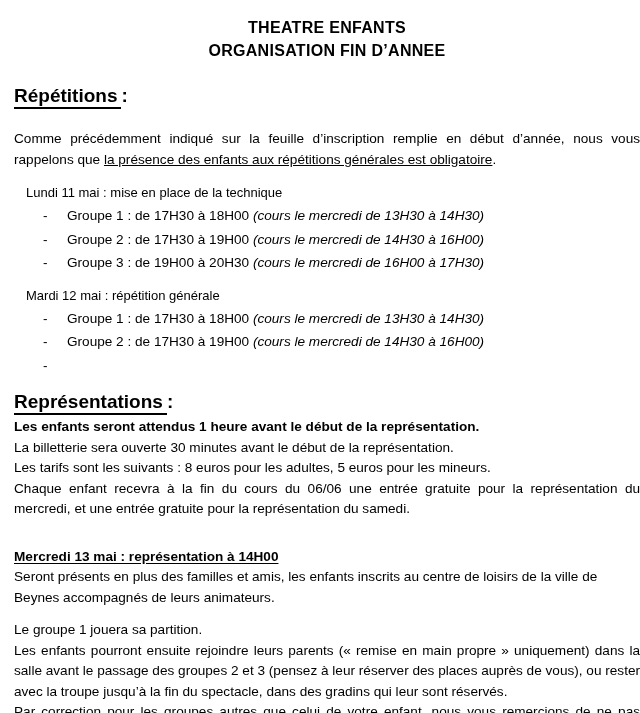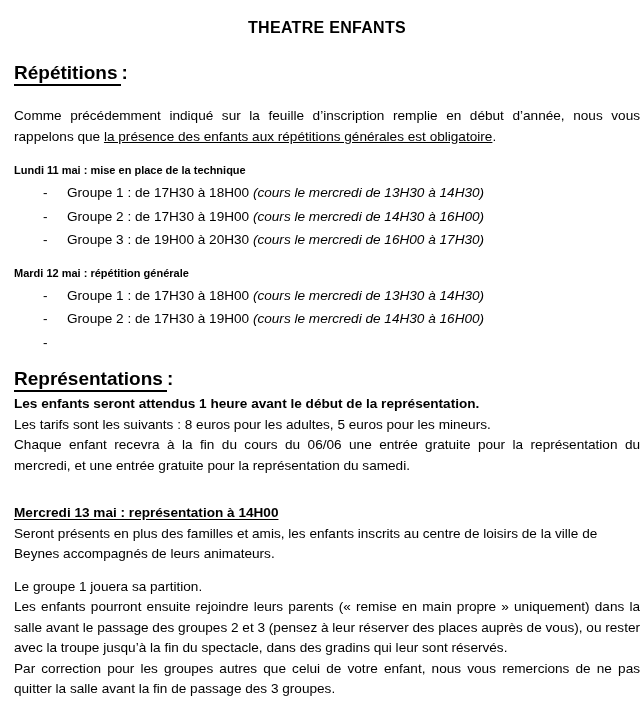--- a/index.html
+++ b/index.html
@@ -44,23 +44,24 @@
     font-size: 13.6px;
     line-height: 20.5px;
   }
   .just { text-align: justify; }
   .underlined { text-decoration: underline; }
   .bold { font-weight: bold; }
   .italic { font-style: italic; }
   .intro { margin-top: 20px; }
   
   .day-heading {
-    font-weight: bold;
-    font-size: 11px;
+    font-weight: normal;
+    font-size: 13px;
     line-height: 20px;
+    margin-left: 12px;
   }
   .day1 { margin-top: 13px; }
   .day2 { margin-top: 11px; }
   .rehearsal-list { margin-top: 1px; }
   .li {
     display: flex;
     font-size: 13.6px;
     line-height: 23.5px;
   }
   .li .dash {
@@ -82,20 +83,21 @@
   .mercredi-heading .u-full { text-decoration: underline; text-underline-offset: 2px; }
   .mt-blank { margin-top: 12px; }
 </style>
 </head>
 <body>
 
 <div class="page">
 
   <div class="doc-title">
     <div>THEATRE ENFANTS</div>
+    <div>ORGANISATION FIN D’ANNEE</div>
   </div>
 
   <div class="h2 h2-rep">
     <span class="u2">Répétitions</span><span>:</span>
   </div>
 
   <p class="para just intro">
     <span>Comme précédemment indiqué sur la feuille d’inscription remplie en début d’année, nous vous rappelons que </span><span class="underlined">la présence des enfants aux répétitions générales est obligatoire</span><span>.</span>
   </p>
 
@@ -129,20 +131,21 @@
       <span class="dash">-</span>
     </div>
   </div>
 
   <div class="h2 h2-repr">
     <span class="u2">Représentations</span><span>:</span>
   </div>
 
   <div class="repr-lines">
     <p class="para bold">Les enfants seront attendus 1 heure avant le début de la représentation.</p>
+    <p class="para">La billetterie sera ouverte 30 minutes avant le début de la représentation.</p>
     <p class="para">Les tarifs sont les suivants : 8 euros pour les adultes, 5 euros pour les mineurs.</p>
     <p class="para just">Chaque enfant recevra à la fin du cours du 06/06 une entrée gratuite pour la représentation du mercredi, et une entrée gratuite pour la représentation du samedi.</p>
   </div>
 
   <div class="mercredi-heading">
     <span class="u-full">Mercredi 13 mai : représentation à 14H00</span>
   </div>
   <p class="para">Seront présents en plus des familles et amis, les enfants inscrits au centre de loisirs de la ville de Beynes accompagnés de leurs animateurs.</p>
 
   <p class="para mt-blank">Le groupe 1 jouera sa partition.</p>

